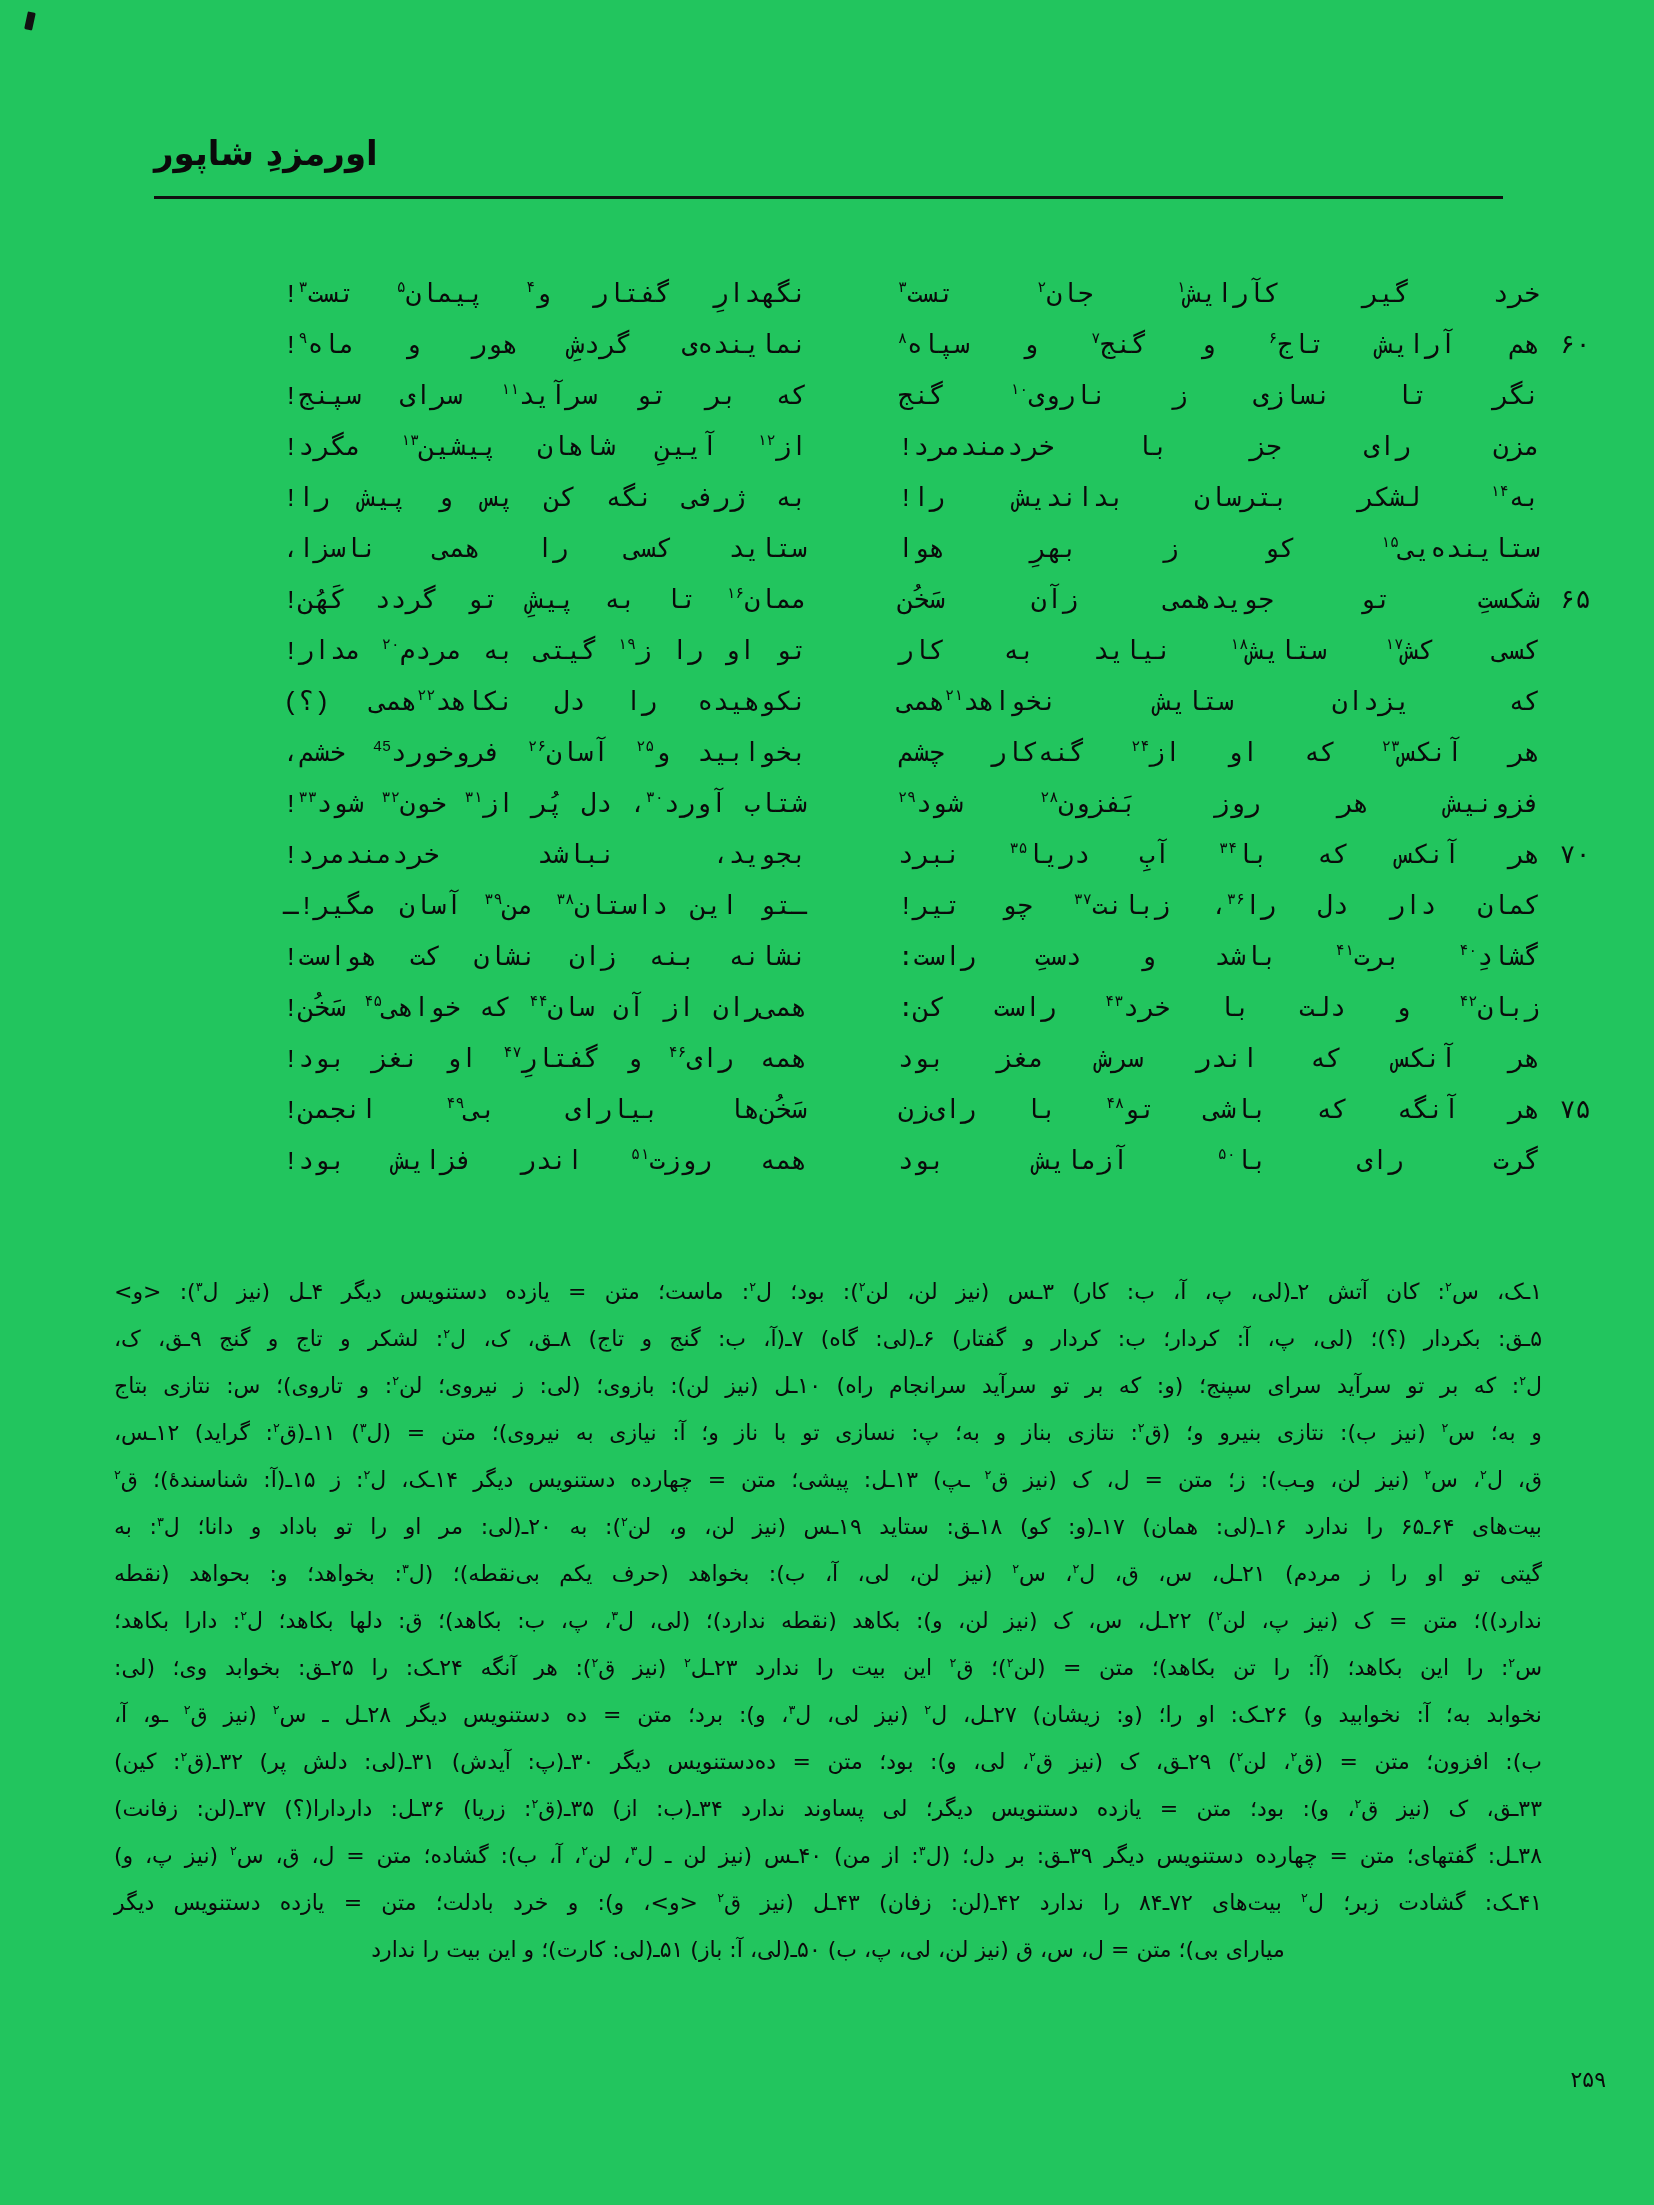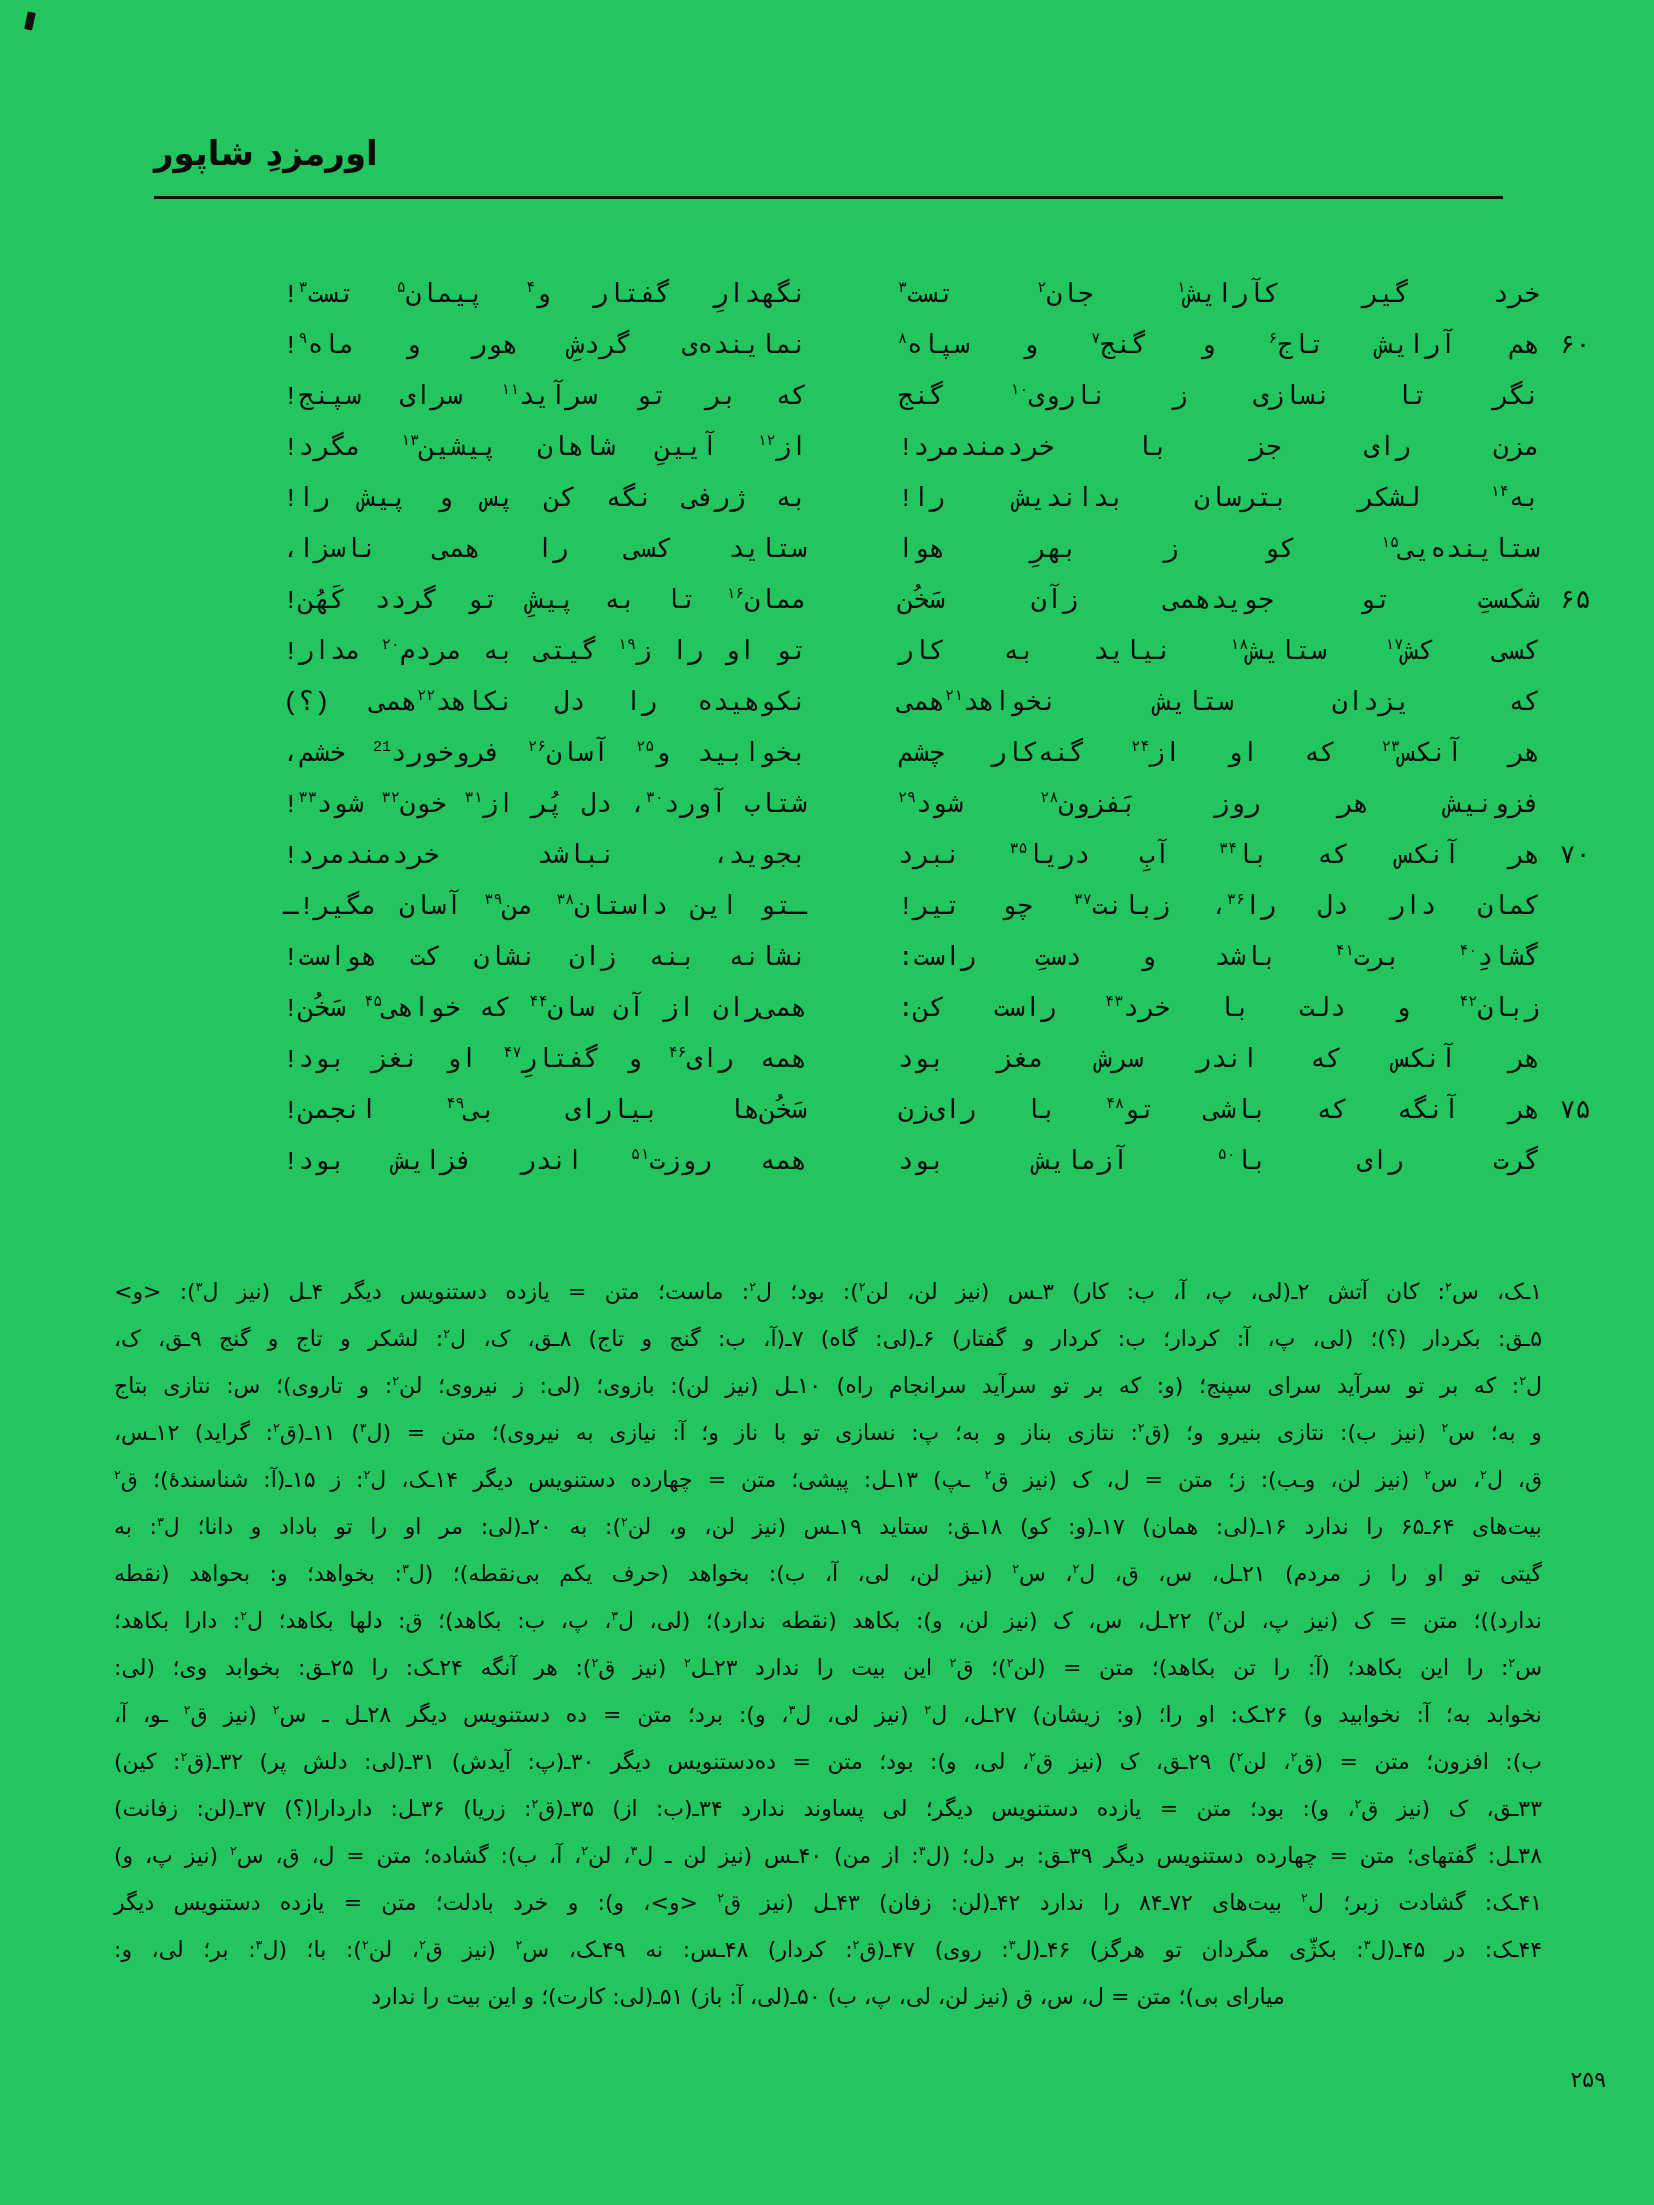--- a/index.html
+++ b/index.html
@@ -143,21 +143,21 @@
       <div class="poem-row">
         <div class="verse-number"></div>
         <div class="hemistich">که یزدان ستایش نخواهد<sup>۲۱</sup>همی</div>
         <div></div>
         <div class="hemistich">نکوهیده را دل نکاهد<sup>۲۲</sup>همی (؟)</div>
       </div>
       <div class="poem-row">
         <div class="verse-number"></div>
         <div class="hemistich">هر آنکس<sup>۲۳</sup> که او از<sup>۲۴</sup> گنه‌کار چشم</div>
         <div></div>
-        <div class="hemistich">بخوابید و<sup>۲۵</sup> آسان<sup>۲۶</sup> فروخورد<sup>21</sup> خشم،</div>
+        <div class="hemistich">بخوابید و<sup>۲۵</sup> آسان<sup>۲۶</sup> فروخورد<sup>45</sup> خشم،</div>
       </div>
       <div class="poem-row">
         <div class="verse-number"></div>
         <div class="hemistich">فزونیش هر روز بَفزون<sup>۲۸</sup> شود<sup>۲۹</sup></div>
         <div></div>
         <div class="hemistich">شتاب آورد<sup>۳۰</sup>، دل پُر از<sup>۳۱</sup> خون<sup>۳۲</sup> شود<sup>۳۳</sup>!</div>
       </div>
       <div class="poem-row">
         <div class="verse-number">۷۰</div>
         <div class="hemistich">هر آنکس که با<sup>۳۴</sup> آبِ دریا<sup>۳۵</sup> نبرد</div>
@@ -210,20 +210,19 @@
       <div class="footnote-line">ق، ل<sup>۲</sup>، س<sup>۲</sup> (نیز لن، وـب): ز؛ متن = ل، ک (نیز ق<sup>۲</sup> ـپ) ۱۳ـل: پیشی؛ متن = چهارده دستنویس دیگر ۱۴ـک، ل<sup>۲</sup>: ز ۱۵ـ(آ: شناسندهٔ)؛ ق<sup>۲</sup></div>
       <div class="footnote-line">بیت‌های ۶۴ـ۶۵ را ندارد ۱۶ـ(لی: همان) ۱۷ـ(و: کو) ۱۸ـق: ستاید ۱۹ـس (نیز لن، و، لن<sup>۲</sup>): به ۲۰ـ(لی: مر او را تو باداد و دانا؛ ل<sup>۳</sup>: به</div>
       <div class="footnote-line">گیتی تو او را ز مردم) ۲۱ـل، س، ق، ل<sup>۲</sup>، س<sup>۲</sup> (نیز لن، لی، آ، ب): بخواهد (حرف یکم بی‌نقطه)؛ (ل<sup>۳</sup>: بخواهد؛ و: بحواهد (نقطه</div>
       <div class="footnote-line">ندارد))؛ متن = ک (نیز پ، لن<sup>۲</sup>) ۲۲ـل، س، ک (نیز لن، و): بکاهد (نقطه ندارد)؛ (لی، ل<sup>۳</sup>، پ، ب: بکاهد)؛ ق: دلها بکاهد؛ ل<sup>۲</sup>: دارا بکاهد؛</div>
       <div class="footnote-line">س<sup>۲</sup>: را این بکاهد؛ (آ: را تن بکاهد)؛ متن = (لن<sup>۲</sup>)؛ ق<sup>۲</sup> این بیت را ندارد ۲۳ـل<sup>۲</sup> (نیز ق<sup>۲</sup>): هر آنگه ۲۴ـک: را ۲۵ـق: بخوابد وی؛ (لی:</div>
       <div class="footnote-line">نخوابد به؛ آ: نخوابید و) ۲۶ـک: او را؛ (و: زیشان) ۲۷ـل، ل<sup>۲</sup> (نیز لی، ل<sup>۳</sup>، و): برد؛ متن = ده دستنویس دیگر ۲۸ـل ـ س<sup>۲</sup> (نیز ق<sup>۲</sup> ـو، آ،</div>
       <div class="footnote-line">ب): افزون؛ متن = (ق<sup>۲</sup>، لن<sup>۲</sup>) ۲۹ـق، ک (نیز ق<sup>۲</sup>، لی، و): بود؛ متن = ده‌دستنویس دیگر ۳۰ـ(پ: آیدش) ۳۱ـ(لی: دلش پر) ۳۲ـ(ق<sup>۲</sup>: کین)</div>
       <div class="footnote-line">۳۳ـق، ک (نیز ق<sup>۲</sup>، و): بود؛ متن = یازده دستنویس دیگر؛ لی پساوند ندارد ۳۴ـ(ب: از) ۳۵ـ(ق<sup>۲</sup>: زریا) ۳۶ـل: داردارا(؟) ۳۷ـ(لن: زفانت)</div>
       <div class="footnote-line">۳۸ـل: گفتهای؛ متن = چهارده دستنویس دیگر ۳۹ـق: بر دل؛ (ل<sup>۳</sup>: از من) ۴۰ـس (نیز لن ـ ل<sup>۳</sup>، لن<sup>۲</sup>، آ، ب): گشاده؛ متن = ل، ق، س<sup>۲</sup> (نیز پ، و)</div>
       <div class="footnote-line">۴۱ـک: گشادت زبر؛ ل<sup>۲</sup> بیت‌های ۷۲ـ۸۴ را ندارد ۴۲ـ(لن: زفان) ۴۳ـل (نیز ق<sup>۲</sup> &lt;و&gt;، و): و خرد بادلت؛ متن = یازده دستنویس دیگر</div>
-      <div class="footnote-line">۴۴ـک: در ۴۵ـ(ل<sup>۳</sup>: بکژّی مگردان تو هرگز) ۴۶ـ(ل<sup>۳</sup>: روی) ۴۷ـ(ق<sup>۲</sup>: کردار) ۴۸ـس: نه ۴۹ـک، س<sup>۲</sup> (نیز ق<sup>۲</sup>، لن<sup>۲</sup>): با؛ (ل<sup>۳</sup>: بر؛ لی، و:</div>
       <div class="footnote-line last">میارای بی)؛ متن = ل، س، ق (نیز لن، لی، پ، ب) ۵۰ـ(لی، آ: باز) ۵۱ـ(لی: کارت)؛ و این بیت را ندارد</div>
     </div>
 
   <div class="page-number">۲۵۹</div>
 
 </div>
 
 
 </body></html>

